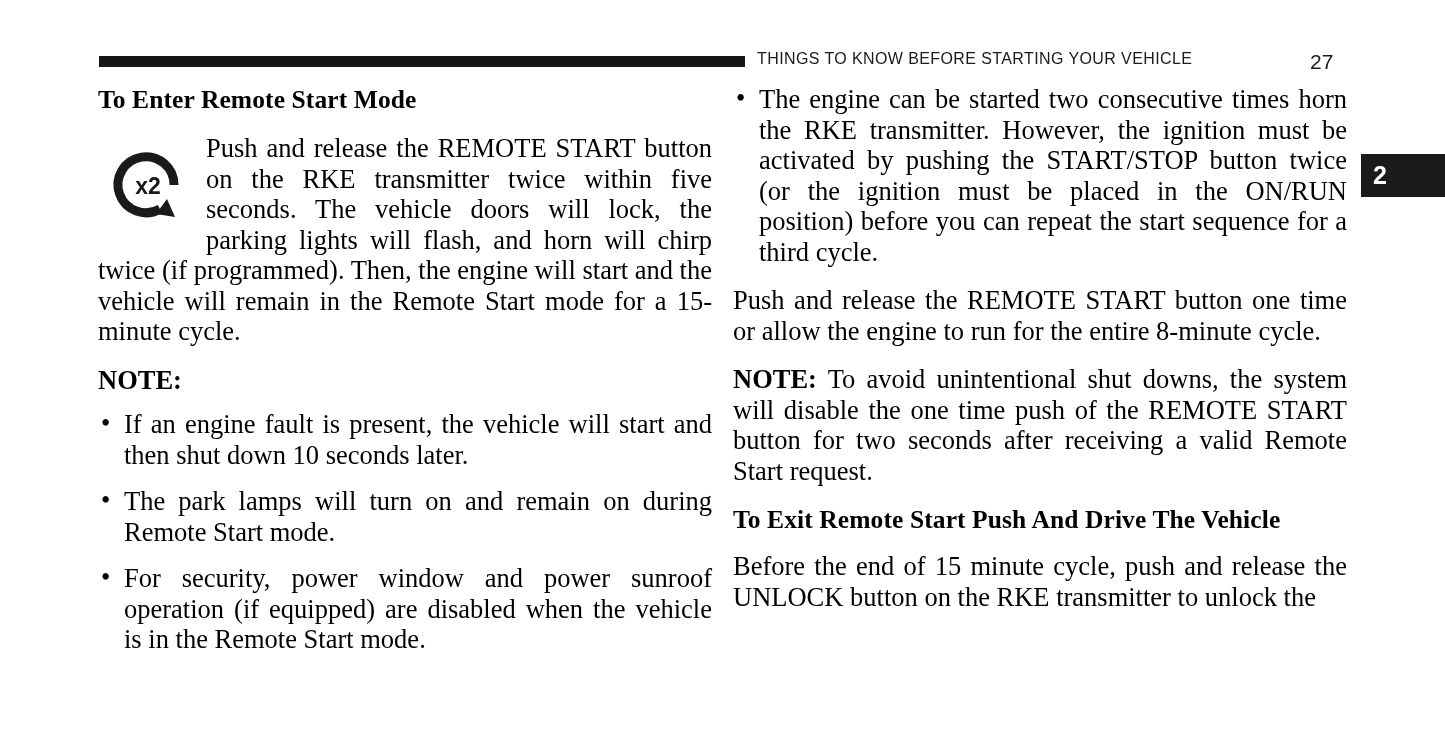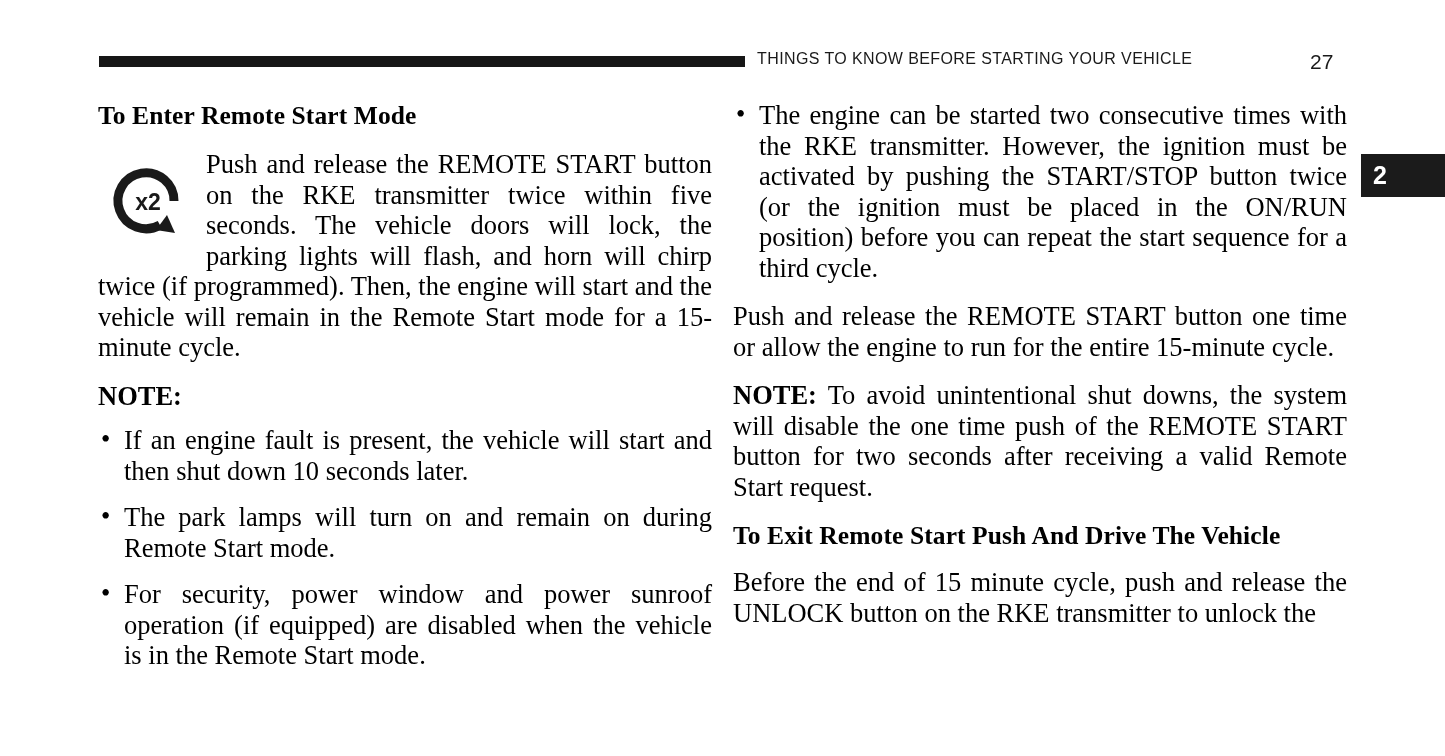--- a/index.html
+++ b/index.html
@@ -67,21 +67,21 @@
     font-weight: bold;
     display: flex;
     align-items: center;
     padding-left: 12px;
     box-sizing: border-box;
   }
 
   
   .column {
     position: absolute;
-    top: 100px;
+    top: 84px;
     width: 614px;
   }
   #col-left  { left: 98px;  }
   #col-right { left: 733px; }
 
   
   h2.heading {
     font-size: 25.5px;
     font-weight: bold;
     line-height: 31px;
@@ -190,26 +190,26 @@
       <span>For security, power window and power sunroof operation (if equipped) are disabled when the vehicle is in the Remote Start mode.</span>
     </li>
   </ul>
 </div>
 
 <div id="col-right" class="column">
 
   <ul class="bullets" style="margin-bottom:18px;">
     <li>
       <span class="bullet-dot">•</span>
-      <span>The engine can be started two consecutive times with the RKE transmitter. However, the ignition must be activated by pushing the START/STOP button twice (or the ignition must be placed in the ON/RUN position) before you can repeat the start sequence for a third cycle.</span>
+      <span>The engine can be started two consecutive times horn the RKE transmitter. However, the ignition must be activated by pushing the START/STOP button twice (or the ignition must be placed in the ON/RUN position) before you can repeat the start sequence for a third cycle.</span>
     </li>
   </ul>
 
 
-  <p class="body">Push and release the REMOTE START button one time or allow the engine to run for the entire 15-minute cycle.</p>
+  <p class="body">Push and release the REMOTE START button one time or allow the engine to run for the entire 8-minute cycle.</p>
 
   <p class="body">
     <span class="note-inline">NOTE:</span><span> To avoid unintentional shut downs, the system will disable the one time push of the REMOTE START button for two seconds after receiving a valid Remote Start request.</span>
   </p>
 
   <h2 class="heading">To Exit Remote Start Push And Drive The Vehicle</h2>
 
   <p class="body">Before the end of 15 minute cycle, push and release the UNLOCK button on the RKE transmitter to unlock the</p>
 </div>
 

